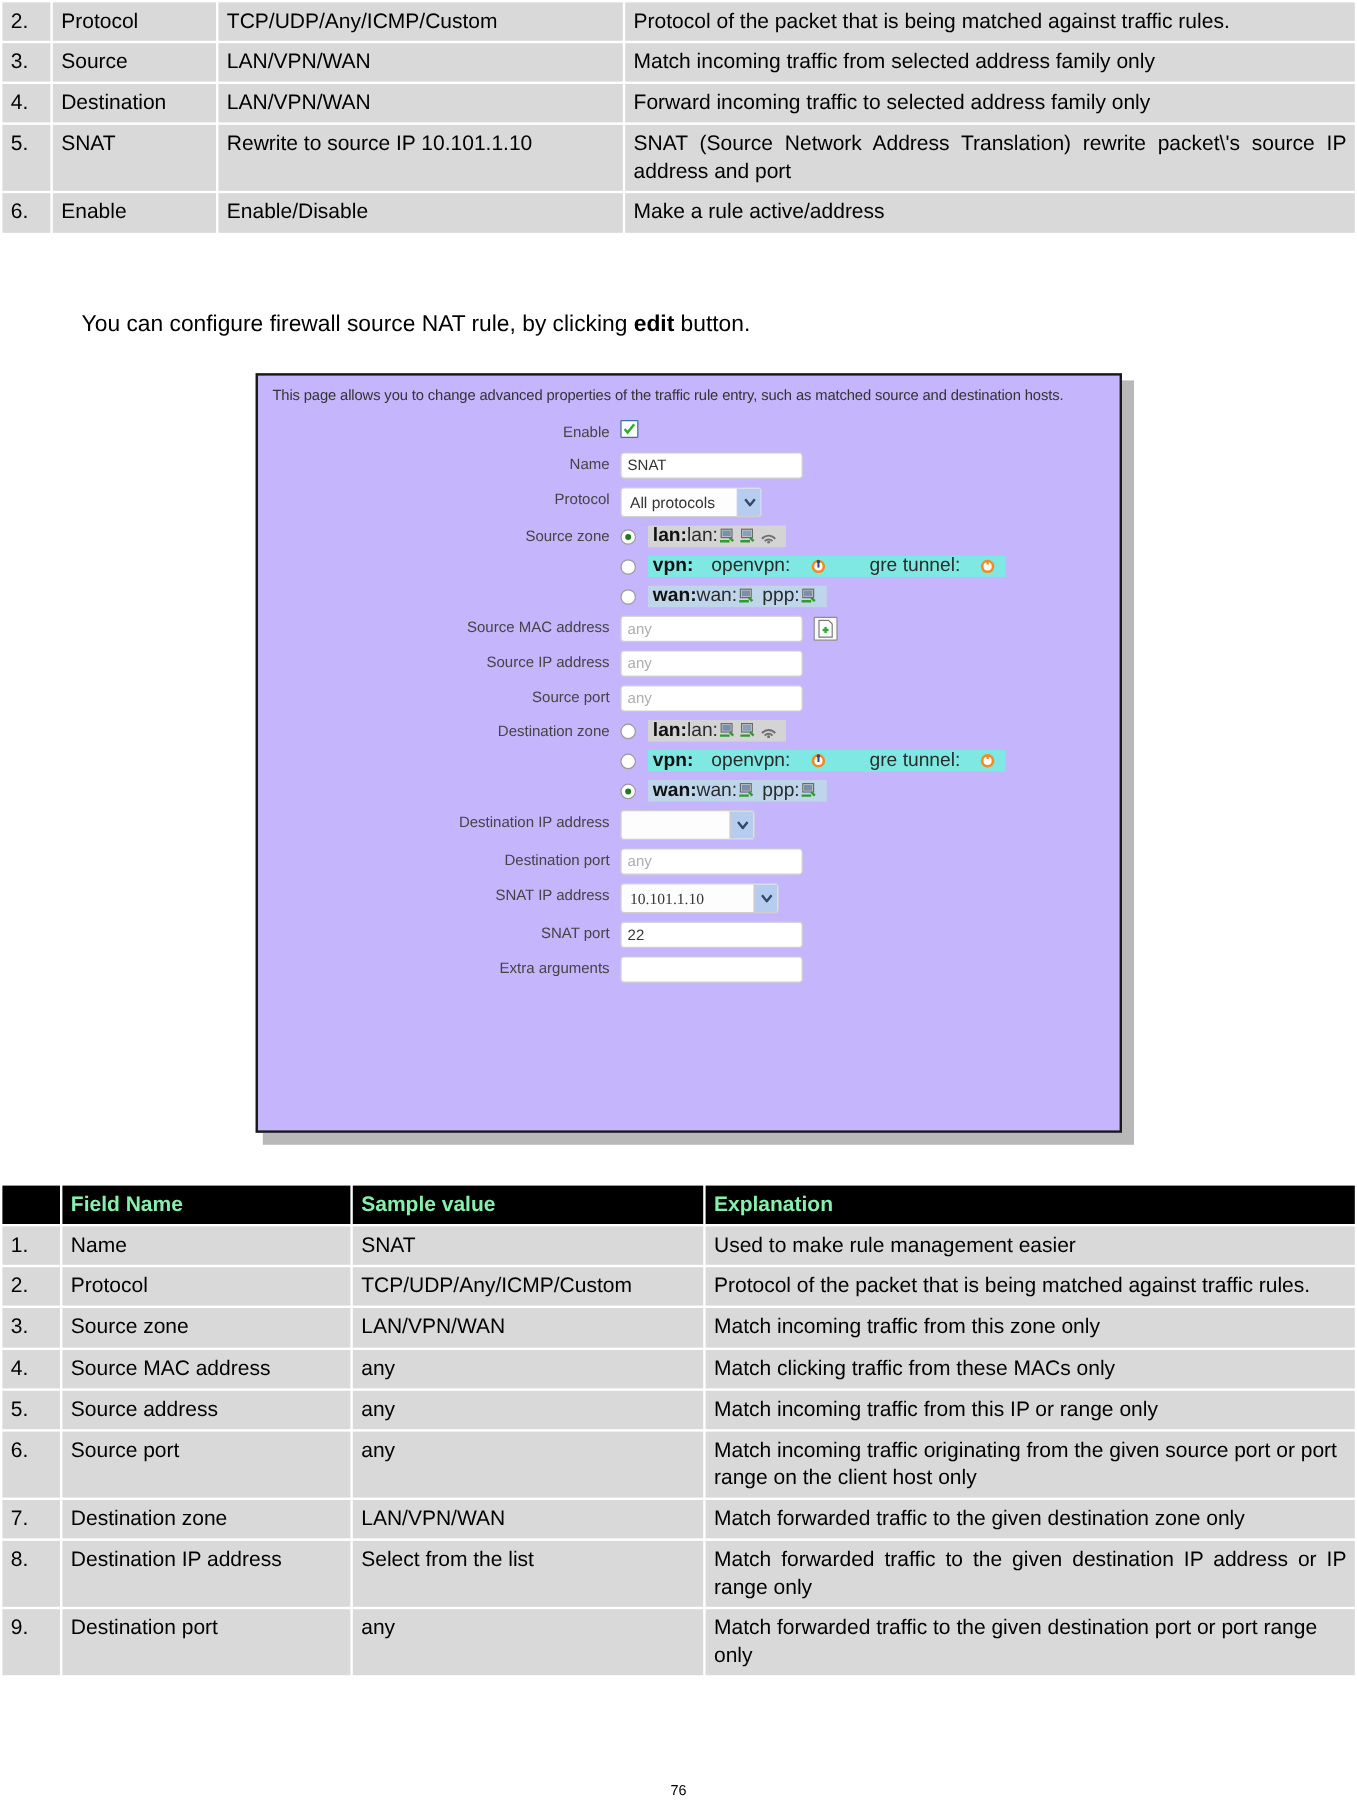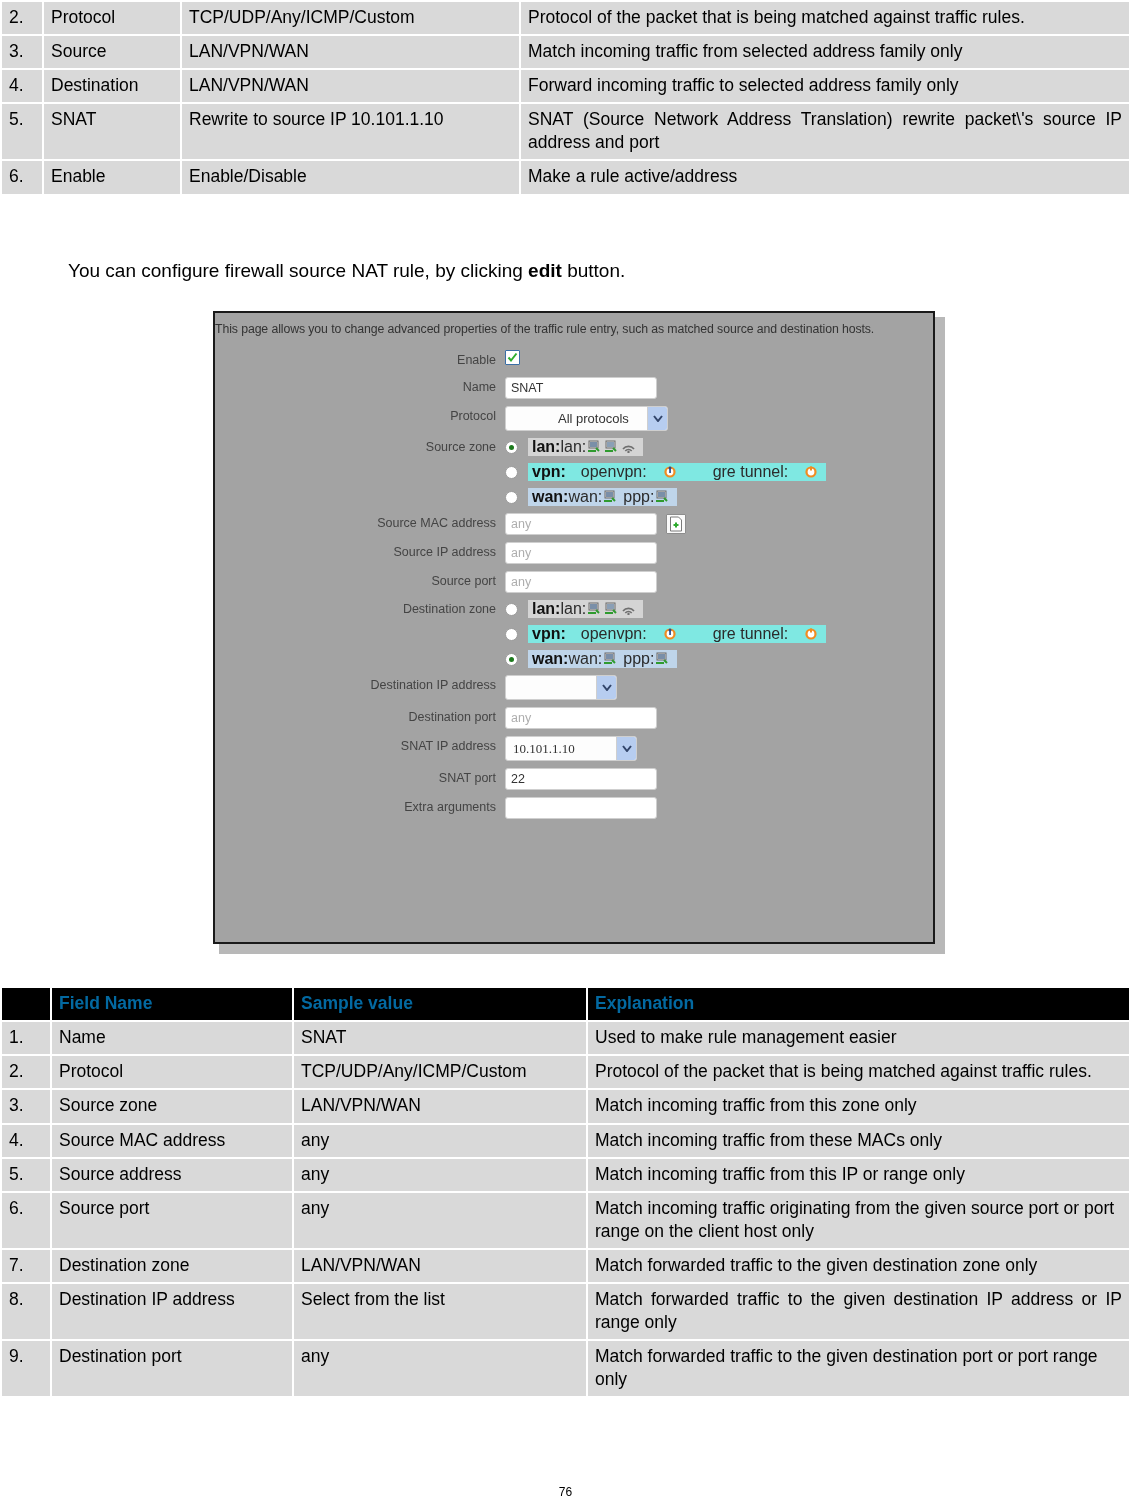--- a/index.html
+++ b/index.html
@@ -26,21 +26,21 @@
   table.doc-table td {
     background: #d9d9d9;
     vertical-align: top;
     padding: 4px 7px 5px 7px;
     font-size: 17.5px;
     line-height: 1.32;
     font-family: "Liberation Sans", sans-serif;
   }
   table.doc-table th {
     background: #000000;
-    color: #0369a1;
+    color: #86efac;
     text-align: left;
     font-weight: bold;
     padding: 5px 7px 6px 7px;
     font-size: 17.5px;
     font-family: "Liberation Sans", sans-serif;
     margin-top: 13px;
   }
   td.justify, th.justify { text-align: justify; text-justify: inter-word; }
   td.num { text-align: left; }
 
@@ -75,23 +75,23 @@
     left: 6px; top: 6px;
     width: 726px; height: 637px;
     background: #b8b8b8;
     z-index: 0;
   }
   .shot {
     position: relative;
     z-index: 1;
     width: 722px;
     height: 633px;
-    background: #a3a3a3;
+    background: #c4b5fd;
     border: 2px solid #1a1a1a;
-    padding: 9px 12px 0 0;
+    padding: 9px 12px 0 12px;
     font-family: "Liberation Sans", sans-serif;
     font-size: 12.5px;
     color: #3c3c3c;
   }
   .shot-intro {
     font-size: 12.3px;
     color: #333333;
     letter-spacing: -0.1px;
     white-space: nowrap;
     margin-bottom: 14px;
@@ -150,21 +150,21 @@
     width: 20px;
     height: 23px;
     background: #b7cdf0;
     display: flex;
     align-items: center;
     justify-content: center;
     flex: 0 0 20px;
     border-left: 1px solid #cfcfcf;
   }
   .selbox .sel-arrow svg { display: block; }
-  .sel-proto .sel-val { width: 96px; margin-left: 45px; }
+  .sel-proto .sel-val { width: 96px; }
   .sel-dest  .sel-val { width: 90px; }
   .sel-snat  .sel-val { width: 110px; font-family: Liberation Serif, serif; }
 
   
   .chkbox {
     width: 15px; height: 15px;
     border: 1px solid #3b6ea5;
     background: #ffffff;
     display: inline-flex;
     align-items: center;
@@ -605,21 +605,21 @@
     <tr>
       <td class="num">3.</td>
       <td>Source zone</td>
       <td>LAN/VPN/WAN</td>
       <td>Match incoming traffic from this zone only</td>
     </tr>
     <tr>
       <td class="num">4.</td>
       <td>Source MAC address</td>
       <td>any</td>
-      <td>Match incoming traffic from these MACs only</td>
+      <td>Match clicking traffic from these MACs only</td>
     </tr>
     <tr>
       <td class="num">5.</td>
       <td>Source address</td>
       <td>any</td>
       <td>Match incoming traffic from this IP or range only</td>
     </tr>
     <tr>
       <td class="num">6.</td>
       <td>Source port</td>

